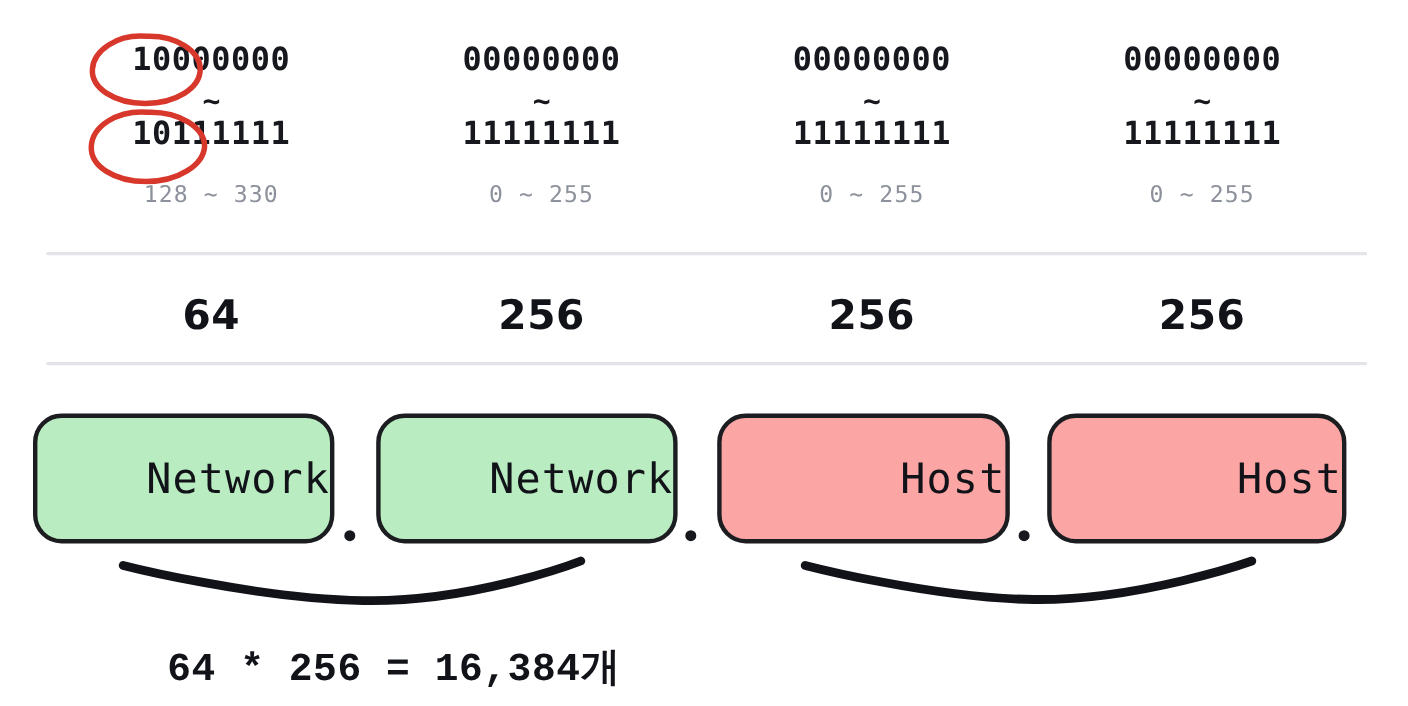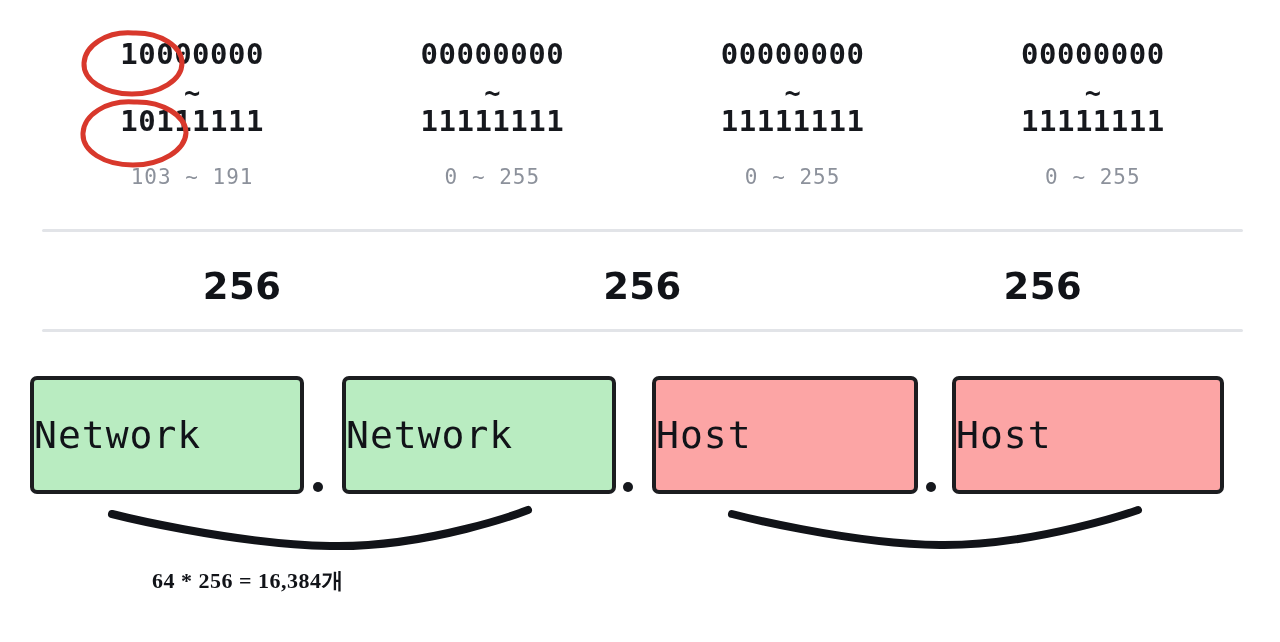--- a/index.html
+++ b/index.html
@@ -116,25 +116,25 @@
     left: 30px;
     top: 376px;
     width: 1196px;
     height: 122px;
   }
   .box {
     position: absolute;
     top: 0;
     height: 118px;
     border: 4px solid #1c1d20;
-    border-radius: 7px;
+    border-radius: 26px;
     box-sizing: border-box;
     display: flex;
     align-items: center;
-    justify-content: flex-start;
+    justify-content: flex-end;
   }
   .box-label {
     font-family: "DejaVu Sans Mono", "Liberation Mono", monospace;
     font-size: 38px;
     font-weight: 500;
     color: #111318;
     letter-spacing: 1px;
   }
   .box.b0 { left: 0px;   width: 274px; }
   .box.b1 { left: 312px; width: 274px; }
@@ -168,23 +168,23 @@
   
   .captions {
     position: absolute;
     left: 0;
     top: 566px;
     width: 1280px;
     height: 58px;
   }
   .caption {
     position: absolute;
-    top: 0;
-    font-family: Liberation Serif, serif;
-    font-size: 22px;
+    top: 16px;
+    font-family: Liberation Mono, monospace;
+    font-size: 36px;
     font-weight: 700;
     color: #111318;
     white-space: pre;
     letter-spacing: 0.5px;
   }
   .caption.c0 { left: 152px; }
   .caption.c1 { left: 722px; }
 </style>
 </head>
 <body>
@@ -196,21 +196,21 @@
     <div class="octet-col">
       <svg class="redmark m1" width="110" height="70" viewBox="0 0 110 70">
         <path d="M55 5 C28 3 7 18 6 35 C5 52 26 66 54 66 C82 66 104 52 104 35 C104 19 83 4 55 5 Z" fill="none" stroke="#d8382c" stroke-width="5" stroke-linecap="round"></path>
       </svg>
       <svg class="redmark m2" width="116" height="70" viewBox="0 0 116 70">
         <path d="M58 4 C30 2 8 17 7 35 C6 53 28 67 57 67 C86 67 109 52 110 35 C110 18 87 3 58 4 Z" fill="none" stroke="#d8382c" stroke-width="5" stroke-linecap="round"></path>
       </svg>
       <div class="bin bin-top">10000000</div>
       <div class="tilde">~</div>
       <div class="bin bin-bottom">10111111</div>
-      <div class="range">103 ~ 191</div>
+      <div class="range">128 ~ 330</div>
     </div>
 
     <div class="octet-col">
       <div class="bin bin-top">00000000</div>
       <div class="tilde">~</div>
       <div class="bin bin-bottom">11111111</div>
       <div class="range">0 ~ 255</div>
     </div>
 
     <div class="octet-col">
@@ -226,20 +226,21 @@
       <div class="bin bin-bottom">11111111</div>
       <div class="range">0 ~ 255</div>
     </div>
 
   </div>
 
   <div class="rule top"></div>
   <div class="rule bottom"></div>
 
   <div class="counts">
+    <div class="count-cell">64</div>
     <div class="count-cell">256</div>
     <div class="count-cell">256</div>
     <div class="count-cell">256</div>
   </div>
 
   <div class="boxes">
     <div class="box b0 net">
       <span class="box-label">Network</span>
     </div>
     <div class="dot d0"></div>

